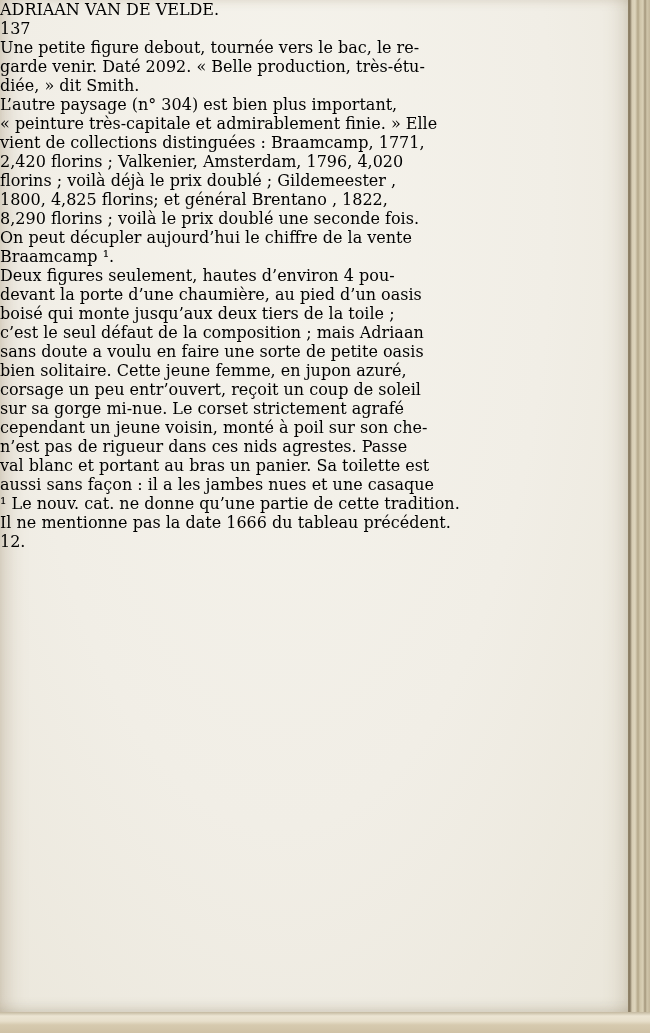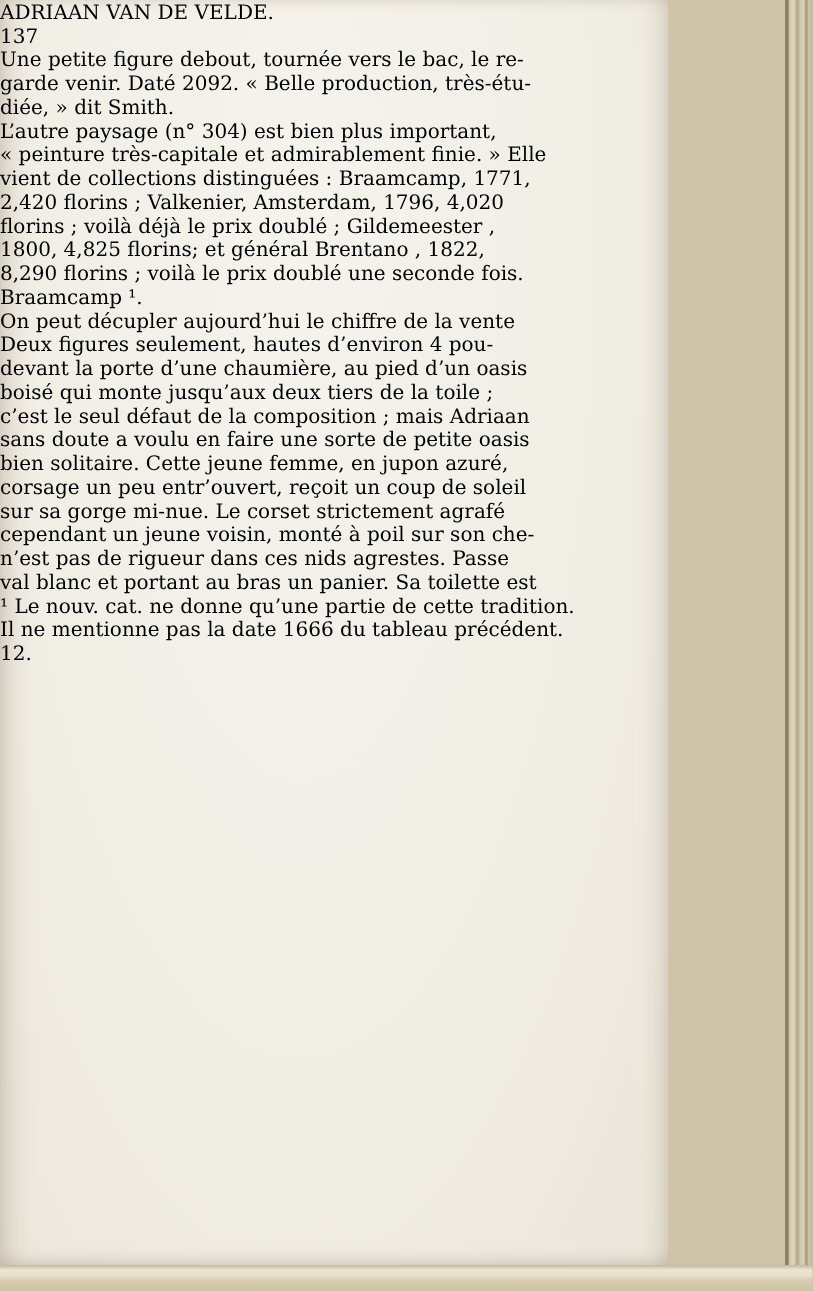--- a/index.html
+++ b/index.html
@@ -20,21 +20,21 @@
   }
   
   .bottom-edge{
     position:absolute;left:0;bottom:0;width:650px;height:21px;
     background:linear-gradient(180deg,
       #c3b89f 0px,#ece5d3 4px,#e7dfcb 9px,#d6caaf 13px,#cfc2a6 21px);
   }
 
   
   .paper{
-    position:absolute;left:0;top:0;width:535px;height:1012px;
+    position:absolute;left:0;top:0;width:628px;height:1012px;
     background:radial-gradient(ellipse at 45% 18%, #f5f3ec 0%, #f1eee6 55%, #eae6da 100%);
     box-shadow:inset -16px 0 20px -12px rgba(140,123,92,.30),
                inset 18px 0 22px -14px rgba(150,130,100,.38),
                inset 0 -10px 14px -9px rgba(150,135,105,.30),
                inset 0 6px 10px -7px rgba(150,135,105,.18);
   }
   .gutter-shade{
     position:absolute;left:0;top:0;bottom:0;width:16px;
     background:linear-gradient(90deg,#a austin;} 
   .gutter-shade{
@@ -135,35 +135,36 @@
             <div class="line final">diée, » dit Smith.</div>
           </div>
         <div class="para indented plain-final">
             <div class="line">L’autre paysage (n° 304) est bien plus important,</div>
             <div class="line">« peinture très-capitale et admirablement finie. » Elle</div>
             <div class="line">vient de collections distinguées : Braamcamp, 1771,</div>
             <div class="line">2,420 florins ; Valkenier, Amsterdam, 1796, 4,020</div>
             <div class="line">florins ; voilà déjà le prix doublé ; Gildemeester ,</div>
             <div class="line">1800, 4,825 florins; et général Brentano , 1822,</div>
             <div class="line">8,290 florins ; voilà le prix doublé une seconde fois.</div>
+            <div class="line">On peut décupler aujourd’hui le chiffre de la vente</div>
             <div class="line final">Braamcamp ¹.</div>
-            <div class="line">On peut décupler aujourd’hui le chiffre de la vente</div>
           </div>
         <div class="para indented">
             <div class="line">Deux figures seulement, hautes d’environ 4 pou-</div>
             <div class="line">devant la porte d’une chaumière, au pied d’un oasis</div>
             <div class="line">boisé qui monte jusqu’aux deux tiers de la toile ;</div>
             <div class="line">c’est le seul défaut de la composition ; mais Adriaan</div>
             <div class="line">sans doute a voulu en faire une sorte de petite oasis</div>
             <div class="line">bien solitaire. Cette jeune femme, en jupon azuré,</div>
             <div class="line">corsage un peu entr’ouvert, reçoit un coup de soleil</div>
             <div class="line">sur sa gorge mi-nue. Le corset strictement agrafé</div>
             <div class="line">cependant un jeune voisin, monté à poil sur son che-</div>
             <div class="line">n’est pas de rigueur dans ces nids agrestes. Passe</div>
             <div class="line">val blanc et portant au bras un panier. Sa toilette est</div>
+            <div class="line final">aussi sans façon : il a les jambes nues et une casaque</div>
           </div>
       </div>
 
 
       <div class="footnote plain-final">
           <div class="line">¹ Le nouv. cat. ne donne qu’une partie de cette tradition.</div>
           <div class="line final">Il ne mentionne pas la date 1666 du tableau précédent.</div>
         </div>
 
       <div class="signature-mark">12.</div>

